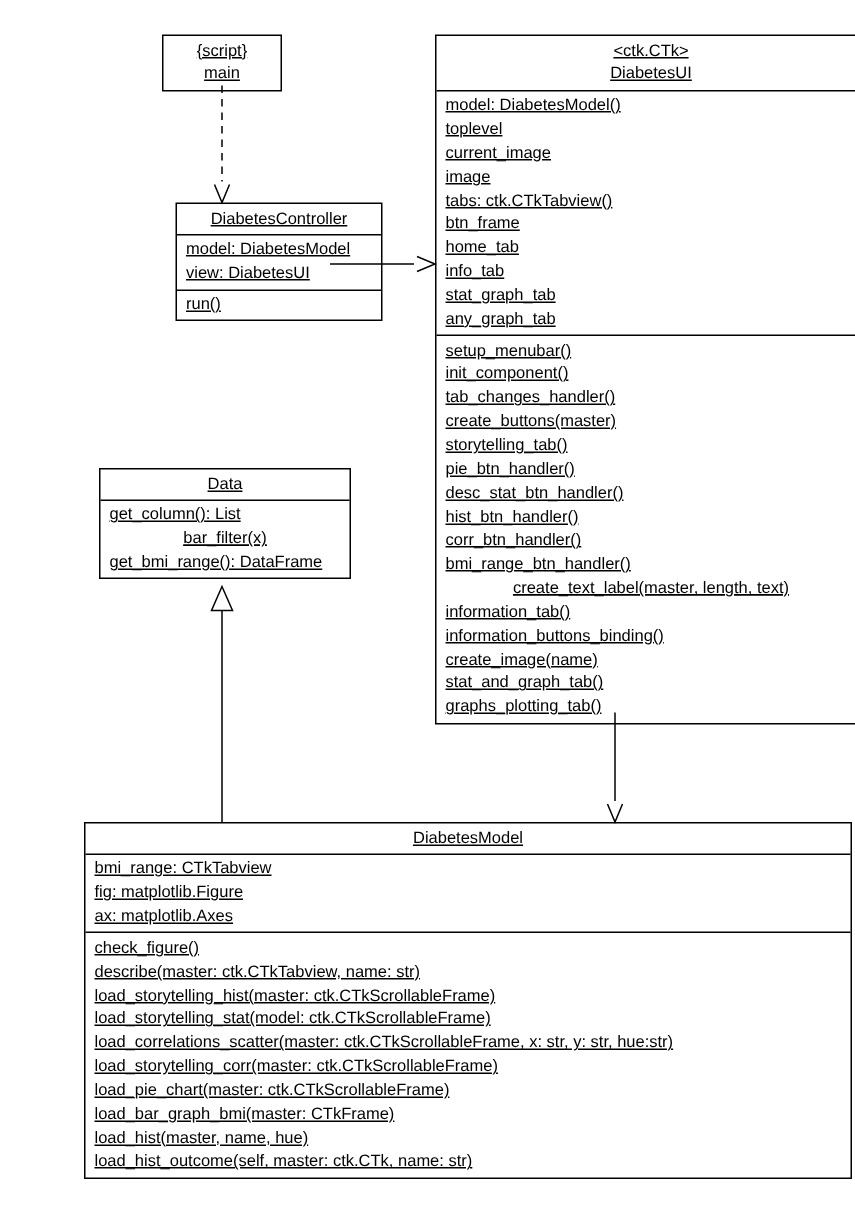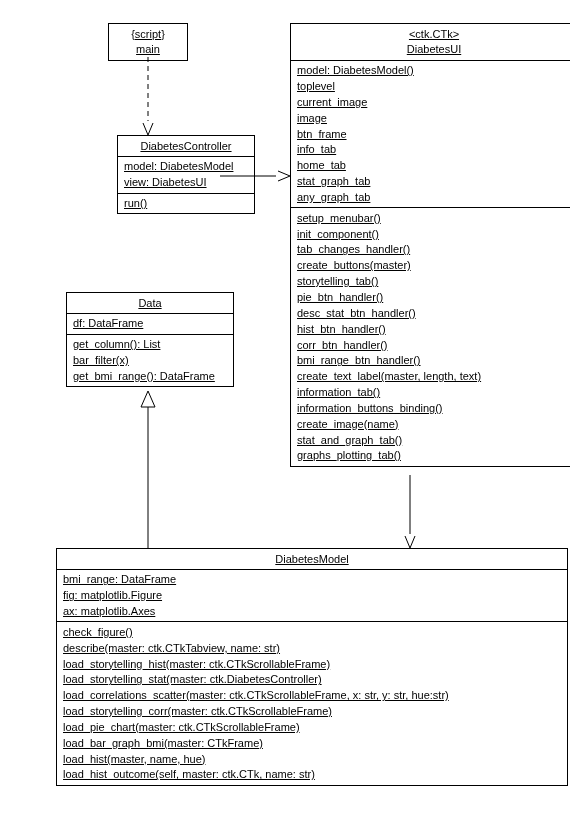--- a/index.html
+++ b/index.html
@@ -32,20 +32,21 @@
     padding: 2px 6px;
     border-bottom: 1px solid #000;
   }
   .row {
     padding: 0.5px 0;
     line-height: 1.35;
     white-space: nowrap;
   }
   .underline {
     text-decoration: underline;
+    text-align: center;
   }
   svg {
     position: absolute;
     top: 0;
     left: 0;
     pointer-events: none;
   }
 </style>
 </head>
 <body>
@@ -63,47 +64,45 @@
   </div>
   <div class="uml-section">
     <div class="row">model: DiabetesModel</div>
     <div class="row">view: DiabetesUI</div>
   </div>
   <div class="uml-section">
     <div class="row">run()</div>
   </div>
 </div>
 
-<div class="uml-box" style="left:66px; top:292px; width:168px;">
+<div class="uml-box" style="left:66px; top:312px; width:168px;">
   <div class="uml-title">
     <div class="row">Data</div>
-  </div>
-  <div class="uml-section">
-    <div class="row">df: DataFrame</div>
   </div>
   <div class="uml-section">
     <div class="row">get_column(): List</div>
     <div class="row underline">bar_filter(x)</div>
     <div class="row">get_bmi_range(): DataFrame</div>
   </div>
 </div>
 
 <div class="uml-box" style="left:290px; top:23px; width:288px;">
   <div class="uml-title">
     <div class="row">&lt;ctk.CTk&gt;</div>
     <div class="row">DiabetesUI</div>
   </div>
   <div class="uml-section">
     <div class="row">model: DiabetesModel()</div>
     <div class="row">toplevel</div>
     <div class="row">current_image</div>
     <div class="row">image</div>
+    <div class="row">tabs: ctk.CTkTabview()</div>
     <div class="row">btn_frame</div>
+    <div class="row">home_tab</div>
     <div class="row">info_tab</div>
-    <div class="row">home_tab</div>
     <div class="row">stat_graph_tab</div>
     <div class="row">any_graph_tab</div>
   </div>
   <div class="uml-section">
     <div class="row">setup_menubar()</div>
     <div class="row">init_component()</div>
     <div class="row">tab_changes_handler()</div>
     <div class="row">create_buttons(master)</div>
     <div class="row">storytelling_tab()</div>
     <div class="row">pie_btn_handler()</div>
@@ -118,29 +117,29 @@
     <div class="row">stat_and_graph_tab()</div>
     <div class="row">graphs_plotting_tab()</div>
   </div>
 </div>
 
 <div class="uml-box" style="left:56px; top:548px; width:512px;">
   <div class="uml-title">
     <div class="row">DiabetesModel</div>
   </div>
   <div class="uml-section">
-    <div class="row">bmi_range: DataFrame</div>
+    <div class="row">bmi_range: CTkTabview</div>
     <div class="row">fig: matplotlib.Figure</div>
     <div class="row">ax: matplotlib.Axes</div>
   </div>
   <div class="uml-section">
     <div class="row">check_figure()</div>
     <div class="row">describe(master: ctk.CTkTabview, name: str)</div>
     <div class="row">load_storytelling_hist(master: ctk.CTkScrollableFrame)</div>
-    <div class="row">load_storytelling_stat(master: ctk.DiabetesController)</div>
+    <div class="row">load_storytelling_stat(model: ctk.CTkScrollableFrame)</div>
     <div class="row">load_correlations_scatter(master: ctk.CTkScrollableFrame, x: str, y: str, hue:str)</div>
     <div class="row">load_storytelling_corr(master: ctk.CTkScrollableFrame)</div>
     <div class="row">load_pie_chart(master: ctk.CTkScrollableFrame)</div>
     <div class="row">load_bar_graph_bmi(master: CTkFrame)</div>
     <div class="row">load_hist(master, name, hue)</div>
     <div class="row">load_hist_outcome(self, master: ctk.CTk, name: str)</div>
   </div>
 </div>
 
 <svg width="570" height="820">

